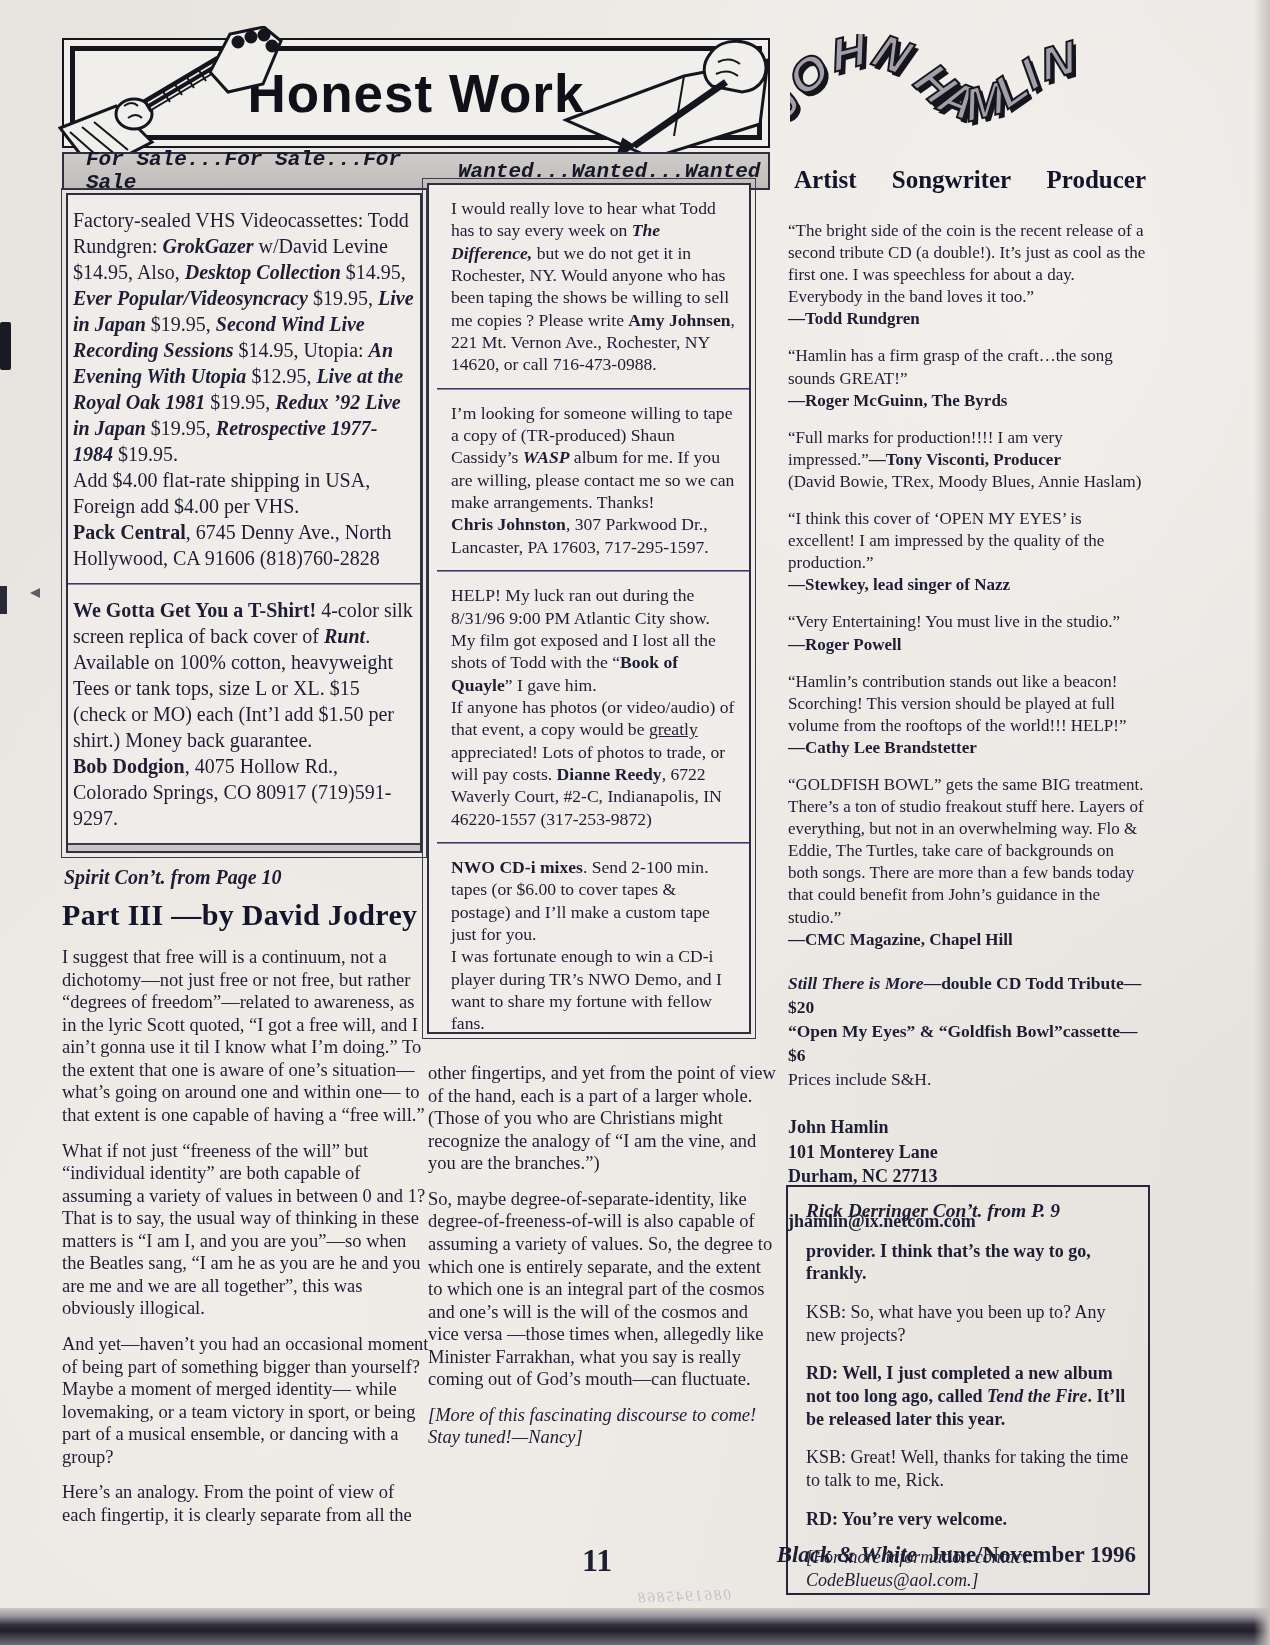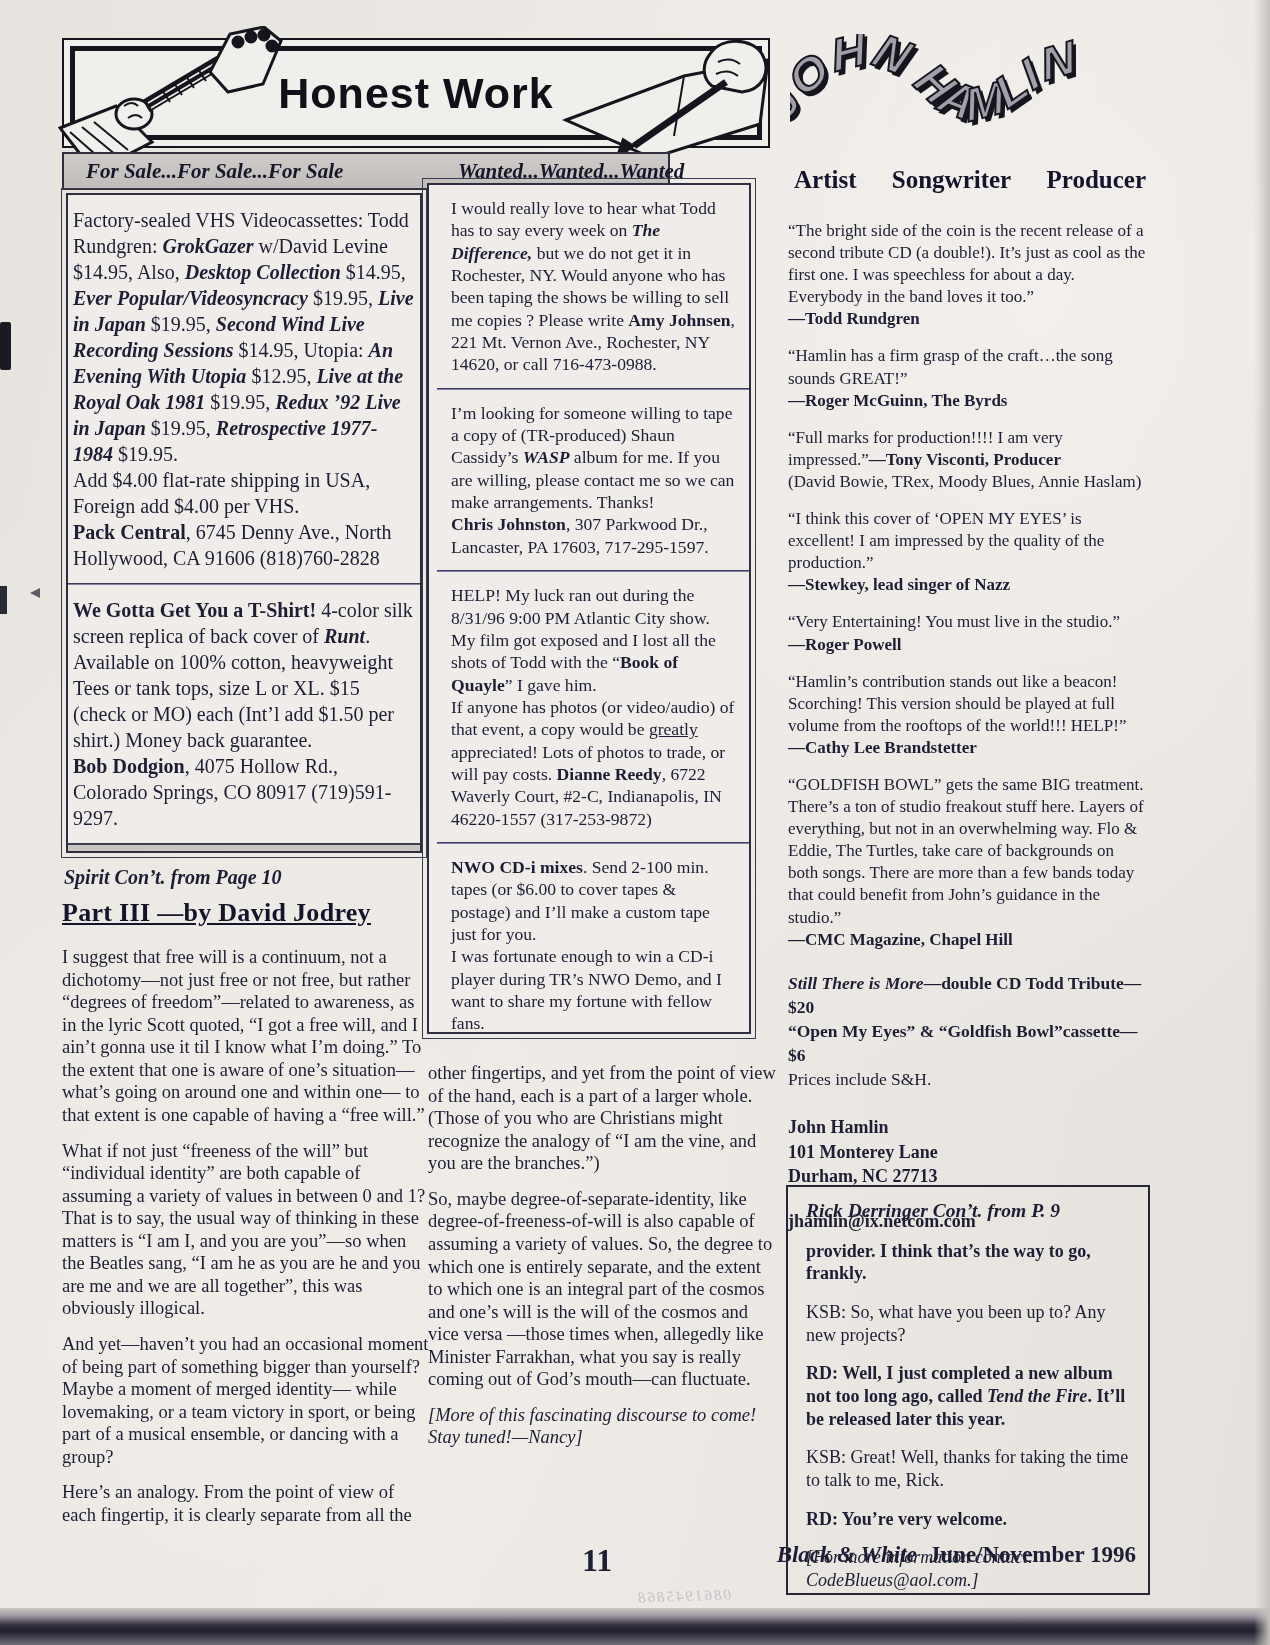--- a/index.html
+++ b/index.html
@@ -12,48 +12,48 @@
       linear-gradient(100deg,#e7e4e0 0%,#edeae6 48%,#e5e2de 100%);
   }
   .page::after{content:"";position:absolute;right:0;top:0;width:16px;height:100%;
     background:linear-gradient(90deg,rgba(0,0,0,0),#c7c2bd);pointer-events:none;}
 
   
   .hw-banner{position:absolute;left:62px;top:38px;width:708px;height:110px;
     border:2px solid #15151d;background:#f1efec;box-sizing:border-box;}
   .hw-banner-frame{position:absolute;inset:6px;border:5px solid #15151d;}
   .hw-title{position:absolute;inset:0;display:flex;align-items:center;justify-content:center;
-    font-family:"Liberation Sans",sans-serif;font-weight:900;font-size:43px;
+    font-family:"Liberation Sans",sans-serif;font-weight:900;font-size:53px;
     letter-spacing:1px;color:#101018;}
   .banner-art{position:absolute;pointer-events:none;}
   .guitar{left:-6px;top:-14px;width:240px;height:150px;}
   .hand{right:-6px;top:-8px;width:212px;height:148px;}
 
   
-  .sale-bar{position:absolute;left:62px;top:152px;width:608px;height:38px;
+  .sale-bar{position:absolute;left:62px;top:152px;width:708px;height:38px;
     background:linear-gradient(180deg,#cecbc8,#bfbcb9);border:2px solid #2e2e3e;box-sizing:border-box;
-    display:flex;align-items:center;font-weight:bold;font-style:italic;font-size:21px;color:#17172a;}
+    display:flex;align-items:center;font-weight:bold;font-style:italic;font-size:21px;color:#17172a;font-family:Liberation Mono, monospace;}
   .sale-bar .fs{flex:0 0 372px;padding-left:22px;}
   .sale-bar .wt{flex:1;}
 
   
   .adcol{position:absolute;border:2px solid #2e2e3e;outline:1px solid #3a3a4e;outline-offset:4px;
     background:#efece9;box-sizing:border-box;display:flex;flex-direction:column;overflow:hidden;}
   .col-a{left:66px;top:193px;width:356px;height:660px;}
   .col-b{left:427px;top:183px;width:324px;height:851px;padding-left:8px;}
   .ad{padding:12px 5px;font-size:20px;line-height:1.3;}
   .col-b .ad{font-size:17.6px;line-height:1.27;padding:12px 14px;}
   .ad-divider{height:2px;border-top:1px solid #3b3b5e;border-bottom:1px solid #8484ab;}
   .notice{margin-top:auto;border-top:2px solid #3c3c52;
     background:linear-gradient(180deg,#cac7c3,#aba8a5);
     padding:14px 18px 18px;font-weight:bold;font-style:italic;font-size:19.5px;line-height:1.4;}
 
   
   .spirit-note{position:absolute;left:64px;top:866px;font-weight:bold;font-style:italic;font-size:20px;}
-  .part3-heading{position:absolute;left:62px;top:898px;font-weight:bold;font-size:26px;letter-spacing:.3px;color:#14142a;text-decoration:underline;}
+  .part3-heading{position:absolute;left:62px;top:898px;font-weight:bold;font-size:30px;letter-spacing:.3px;color:#14142a;}
   .essay{font-size:18.5px;line-height:1.22;}
   .essay p{margin:0 0 13px 0;}
   .essay-left{position:absolute;left:62px;top:946px;width:368px;}
   .essay-mid{position:absolute;left:428px;top:1062px;width:350px;}
   .closing{font-style:italic;}
 
   
   .hamlin-logo{position:absolute;left:790px;top:34px;width:356px;height:130px;}
   .hamlin-roles{position:absolute;left:790px;top:166px;width:352px;display:flex;
     justify-content:space-between;font-weight:bold;font-size:25px;color:#14142a;padding:0 4px;}

